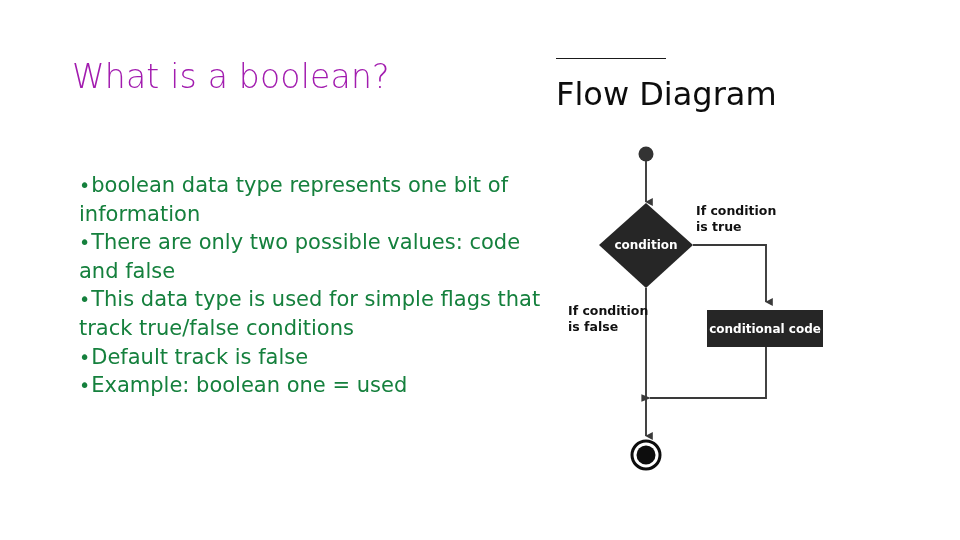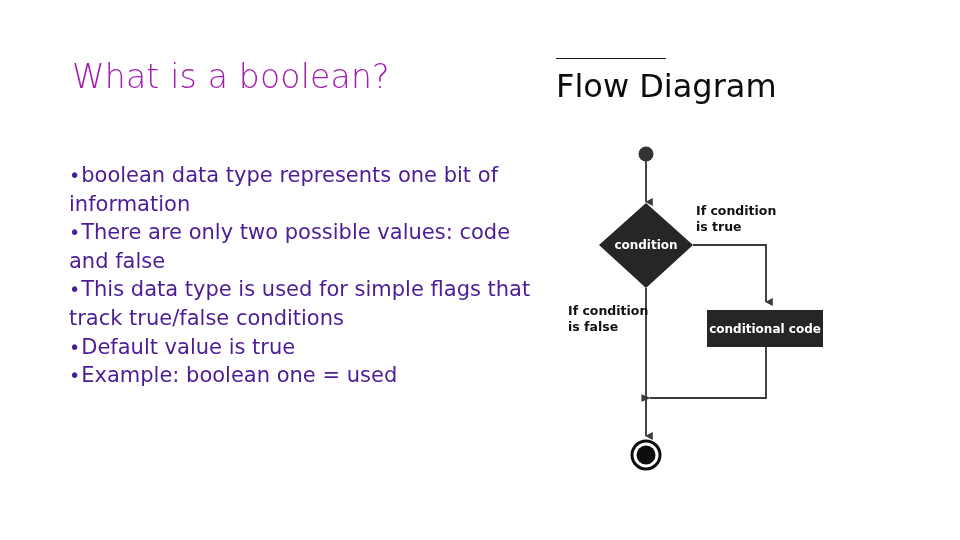--- a/index.html
+++ b/index.html
@@ -35,26 +35,26 @@
     letter-spacing: 0.2px;
     color: #a21caf;
     white-space: nowrap;
   }
 
   .body-list {
     position: absolute;
     left: 68px;
     top: 160px;
     width: 462px;
-    margin: 1px;
+    margin: 11px;
     padding: 0;
     list-style: none;
     font-size: 21px;
     line-height: 28.6px;
-    color: #4c1d95;
+    color: #15803d;
   }
   .body-list li {
     margin: 0;
     padding: 0;
     text-indent: 0;
   }
   .body-list li .bullet-glyph {
     font-size: 19px;
     padding-right: 1px;
   }
@@ -64,21 +64,21 @@
     position: absolute;
     left: 540px;
     top: 0;
     width: 420px;
     height: 540px;
   }
 
   .flow-heading {
     position: absolute;
     left: 16px;
-    top: 66px;
+    top: 74px;
     font-size: 32px;
     line-height: 40px;
     font-weight: 400;
     color: #0d0d0d;
     white-space: nowrap;
   }
   .heading-rule {
     position: absolute;
     left: 16px;
     top: 58px;
@@ -113,21 +113,21 @@
 <body>
 
 <div class="slide">
 
   <div class="slide-title">What is a boolean?</div>
 
   <ul class="body-list">
     <li><span class="bullet-glyph">•</span><span>boolean data type represents one bit of information</span></li>
     <li><span class="bullet-glyph">•</span><span>There are only two possible values: code and false</span></li>
     <li><span class="bullet-glyph">•</span><span>This data type is used for simple flags that track true/false conditions</span></li>
-    <li><span class="bullet-glyph">•</span><span>Default value is true</span></li>
+    <li><span class="bullet-glyph">•</span><span>Default track is false</span></li>
     <li><span class="bullet-glyph">•</span><span>Example: boolean one = used</span></li>
   </ul>
 
   <div class="right-col">
 
     <div class="heading-rule"></div>
     <div class="flow-heading">Flow Diagram</div>
 
     <svg class="flow-svg" viewBox="0 0 420 380">
       <defs>

